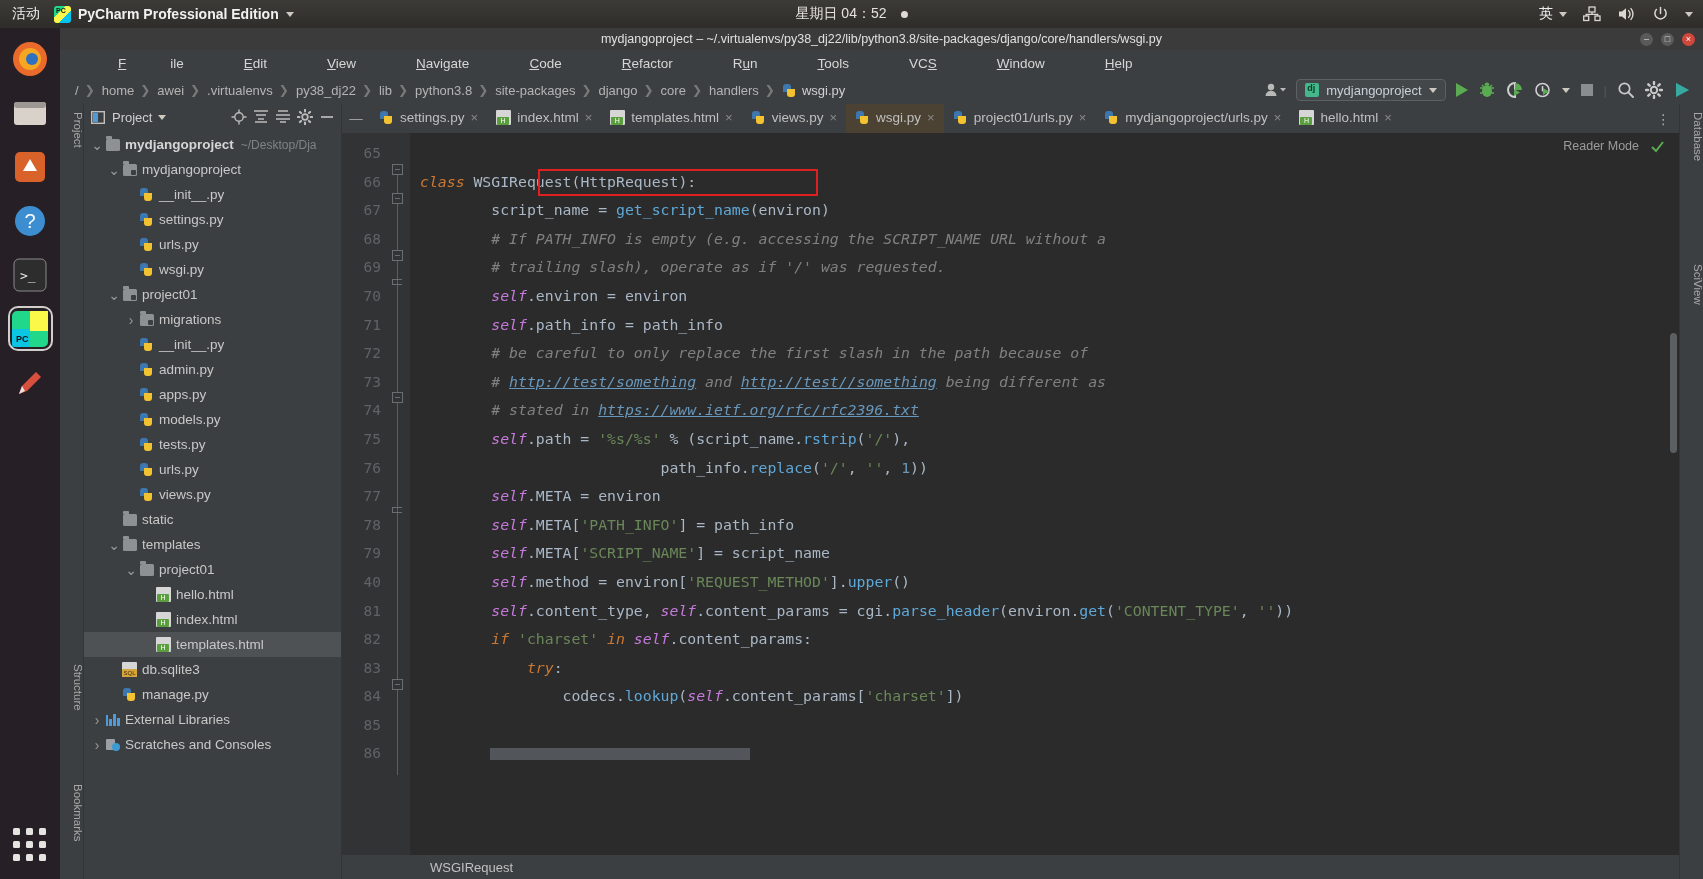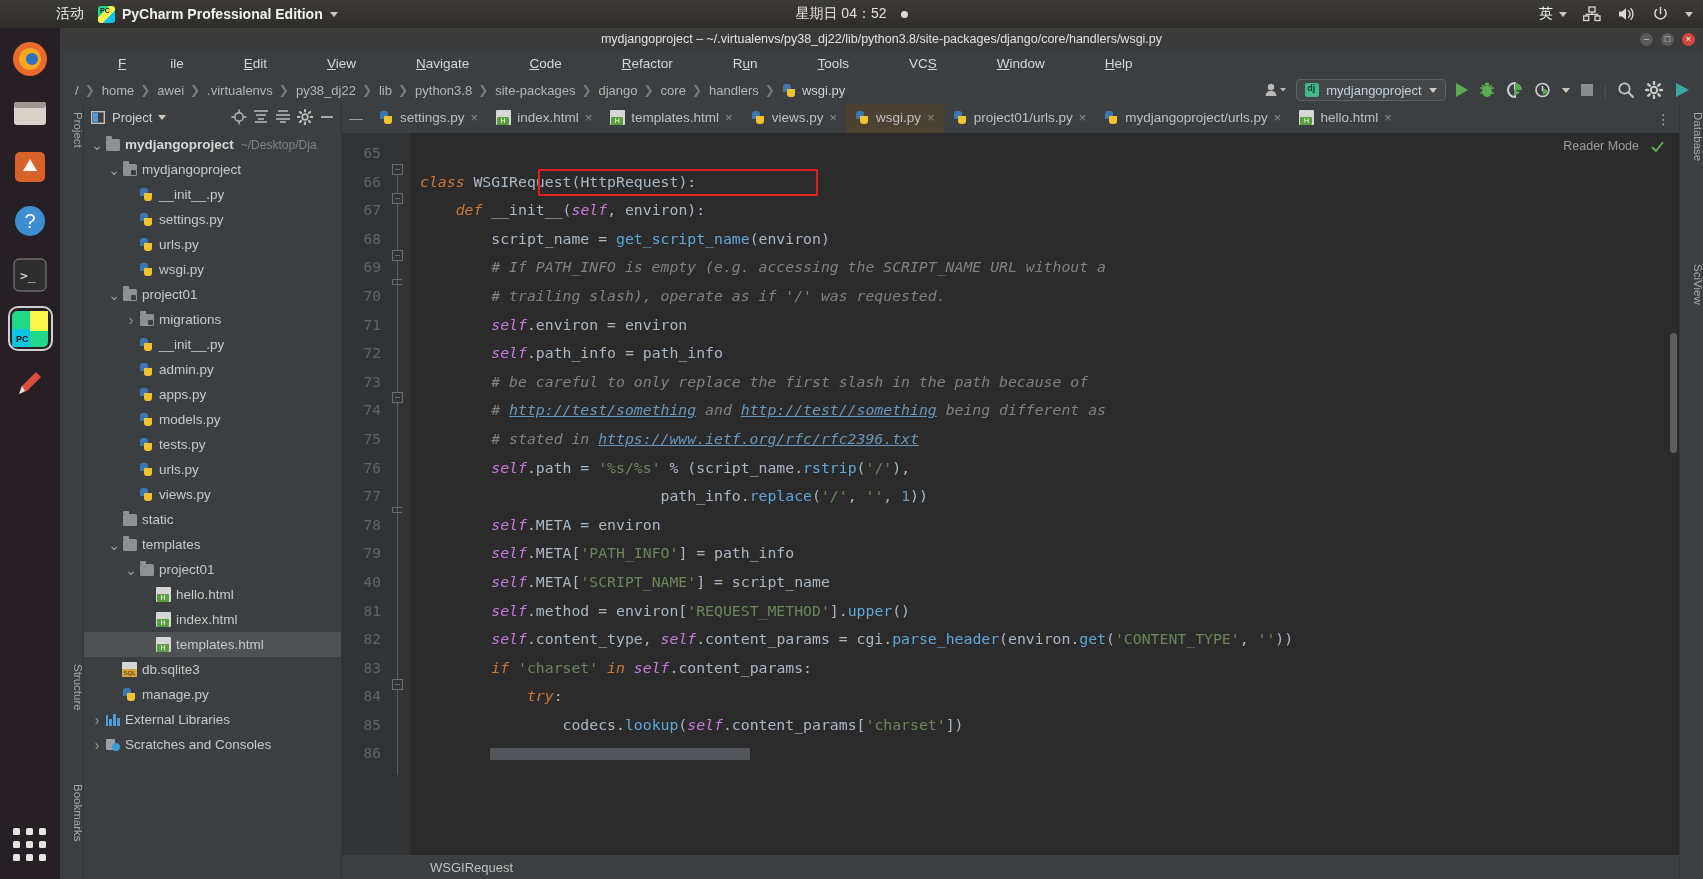--- a/index.html
+++ b/index.html
@@ -3,21 +3,21 @@
 <meta charset="utf-8">
 <style>
   * { box-sizing: border-box; margin:0; padding:0; }
   html,body { width:1703px; height:879px; overflow:hidden; background:#2b2b2b; }
   body { font-family:"Liberation Sans", sans-serif; font-size:13px; color:#bbbbbb; }
 
   
   #gnome-panel{
     position:absolute; left:0; top:0; width:1703px; height:28px;
     background:linear-gradient(#3c3b37,#2e2d2a);
-    display:flex; align-items:center; color:#dfdbd2; font-size:14px;padding-left:44px;
+    display:flex; align-items:center; color:#dfdbd2; font-size:14px;
   }
   .gp-left{ display:flex; align-items:center; gap:14px; padding-left:12px;}
   .gp-activities{ font-size:14px; color:#efeeec;}
   .gp-app{ display:flex; align-items:center; gap:7px; font-weight:bold; color:#f2f1ef;}
   .pc-logo{
     width:17px;height:17px;border-radius:3px;
     background:
       linear-gradient(135deg,#21d789 0%,#21d789 35%,#fcf84a 35%,#fcf84a 62%,#07c3f2 62%);
     position:relative; flex:none;
   }
@@ -816,21 +816,20 @@
           <span class="fend" style="top:146px;"></span>
           <span class="fmark" style="top:259px;">–</span>
           <span class="fend" style="top:374px;"></span>
           <span class="fmark" style="top:546px;">–</span>
         </div>
         <div id="code">
           <div id="hl-bar" style="left: 80px; top: 614.6px; width: 260px;"></div>
           <div id="annot-box" style="left: 128px; top: 35.6px; width: 280px; height: 27px; border-color: rgb(224, 32, 32);"></div>
         <div class="cl">&nbsp;</div>
             <div class="cl"><span class="kwi">class </span><span class="pl">WSGIRequest</span><span class="pl">(</span><span class="pl">HttpRequest</span><span class="pl">):</span></div>
-            <div class="cl"><span class="pl">    </span><span class="kwi">def </span><span class="pl">__init__</span><span class="pl">(</span><span class="self">self</span><span class="pl">, environ):</span></div>
             <div class="cl"><span class="pl">        script_name = </span><span class="fn">get_script_name</span><span class="pl">(environ)</span></div>
             <div class="cl"><span class="cm">        # If PATH_INFO is empty (e.g. accessing the SCRIPT_NAME URL without a</span></div>
             <div class="cl"><span class="cm">        # trailing slash), operate as if '/' was requested.</span></div>
             <div class="cl"><span class="pl">        </span><span class="self">self</span><span class="pl">.environ = environ</span></div>
             <div class="cl"><span class="pl">        </span><span class="self">self</span><span class="pl">.path_info = path_info</span></div>
             <div class="cl"><span class="cm">        # be careful to only replace the first slash in the path because of</span></div>
             <div class="cl"><span class="cm">        # </span><span class="lnk">http://test/something</span><span class="cm"> and </span><span class="lnk">http://test//something</span><span class="cm"> being different as</span></div>
             <div class="cl"><span class="cm">        # stated in </span><span class="lnk">https://www.ietf.org/rfc/rfc2396.txt</span></div>
             <div class="cl"><span class="pl">        </span><span class="self">self</span><span class="pl">.path = </span><span class="str">'%s/%s'</span><span class="pl"> % (script_name.</span><span class="fn">rstrip</span><span class="pl">(</span><span class="str">'/'</span><span class="pl">),</span></div>
             <div class="cl"><span class="pl">                           path_info.</span><span class="fn">replace</span><span class="pl">(</span><span class="str">'/'</span><span class="pl">, </span><span class="str">''</span><span class="pl">, </span><span class="num">1</span><span class="pl">))</span></div>

